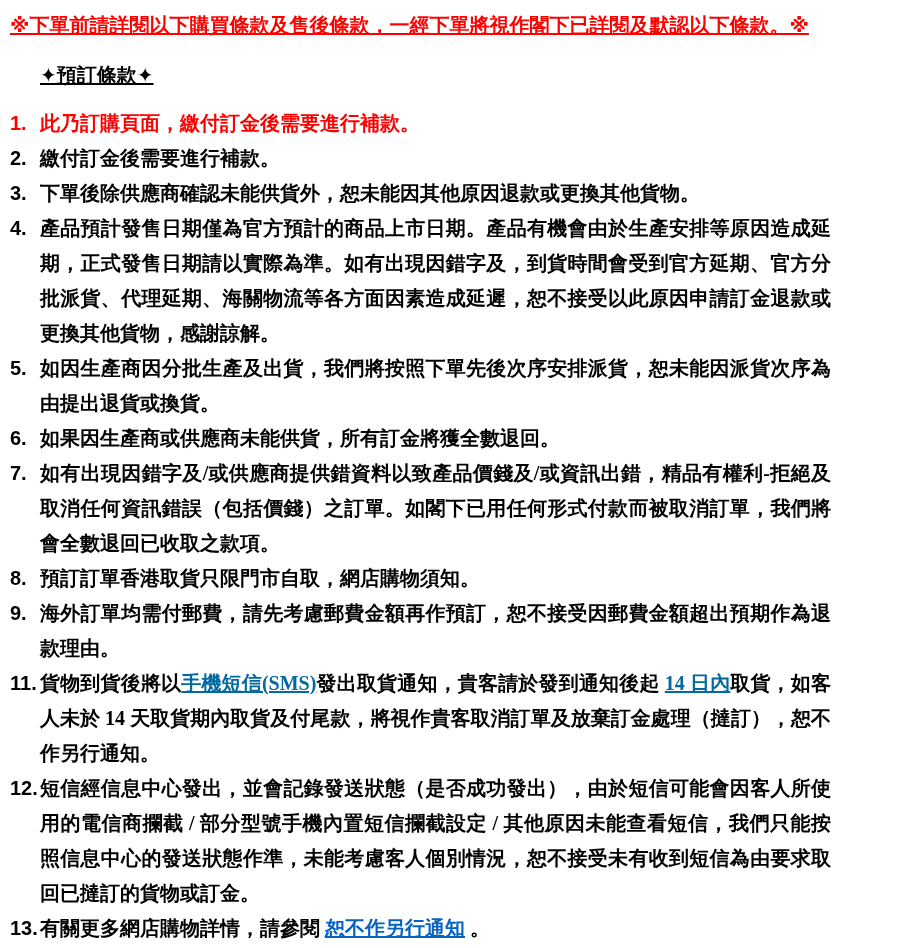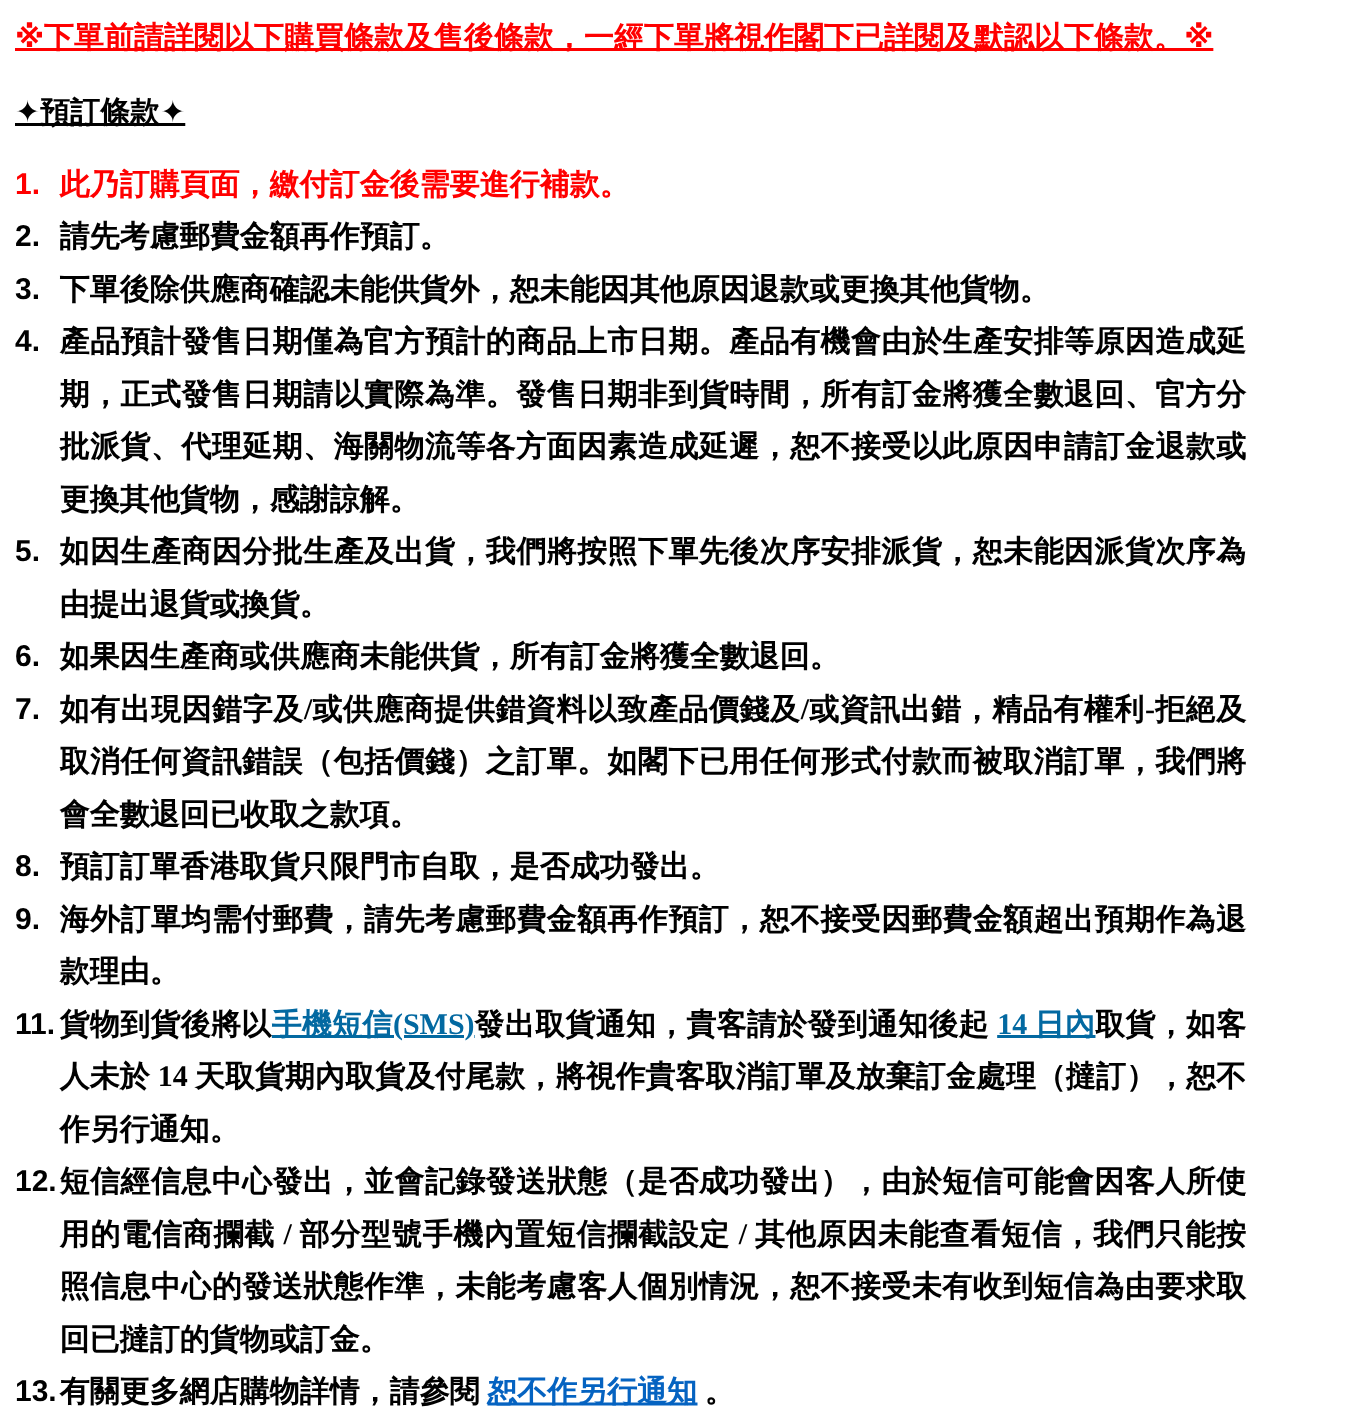--- a/index.html
+++ b/index.html
@@ -20,20 +20,21 @@
   .notice {
     color: #ff0000;
     text-decoration: underline;
     margin-bottom: 15px;
     white-space: nowrap;
   }
   .title {
     color: #000000;
     text-decoration: underline;
     margin-bottom: 13px;
+    margin-left: 30px;
   }
   .terms { display: block; }
   .term {
     display: flex;
     align-items: flex-start;
   }
   .term .num {
     flex: 0 0 30px;
     text-align: left;
   }
@@ -61,45 +62,45 @@
 <div class="page">
   <div class="notice">※下單前請詳閱以下購買條款及售後條款，一經下單將視作閣下已詳閱及默認以下條款。※</div>
   <div class="title">✦預訂條款✦</div>
   <div class="terms" id="terms-list">
       <div class="term red">
         <span class="num">1.</span>
         <span class="txt"><span class="seg-plain">此乃訂購頁面，繳付訂金後需要進行補款。</span></span>
       </div>
       <div class="term">
         <span class="num">2.</span>
-        <span class="txt"><span class="seg-plain">請先考慮郵費金額再作預訂。</span></span>
+        <span class="txt"><span class="seg-plain">繳付訂金後需要進行補款。</span></span>
       </div>
       <div class="term">
         <span class="num">3.</span>
         <span class="txt"><span class="seg-plain">下單後除供應商確認未能供貨外，恕未能因其他原因退款或更換其他貨物。</span></span>
       </div>
       <div class="term">
         <span class="num">4.</span>
-        <span class="txt"><span class="seg-plain">產品預計發售日期僅為官方預計的商品上市日期。產品有機會由於生產安排等原因造成延期，正式發售日期請以實際為準。發售日期非到貨時間，所有訂金將獲全數退回、官方分批派貨、代理延期、海關物流等各方面因素造成延遲，恕不接受以此原因申請訂金退款或更換其他貨物，感謝諒解。</span></span>
+        <span class="txt"><span class="seg-plain">產品預計發售日期僅為官方預計的商品上市日期。產品有機會由於生產安排等原因造成延期，正式發售日期請以實際為準。如有出現因錯字及，到貨時間會受到官方延期、官方分批派貨、代理延期、海關物流等各方面因素造成延遲，恕不接受以此原因申請訂金退款或更換其他貨物，感謝諒解。</span></span>
       </div>
       <div class="term">
         <span class="num">5.</span>
         <span class="txt"><span class="seg-plain">如因生產商因分批生產及出貨，我們將按照下單先後次序安排派貨，恕未能因派貨次序為由提出退貨或換貨。</span></span>
       </div>
       <div class="term">
         <span class="num">6.</span>
         <span class="txt"><span class="seg-plain">如果因生產商或供應商未能供貨，所有訂金將獲全數退回。</span></span>
       </div>
       <div class="term">
         <span class="num">7.</span>
         <span class="txt"><span class="seg-plain">如有出現因錯字及/或供應商提供錯資料以致產品價錢及/或資訊出錯，精品有權利-拒絕及取消任何資訊錯誤（包括價錢）之訂單。如閣下已用任何形式付款而被取消訂單，我們將會全數退回已收取之款項。</span></span>
       </div>
       <div class="term">
         <span class="num">8.</span>
-        <span class="txt"><span class="seg-plain">預訂訂單香港取貨只限門市自取，是否成功發出。</span></span>
+        <span class="txt"><span class="seg-plain">預訂訂單香港取貨只限門市自取，網店購物須知。</span></span>
       </div>
       <div class="term">
         <span class="num">9.</span>
         <span class="txt"><span class="seg-plain">海外訂單均需付郵費，請先考慮郵費金額再作預訂，恕不接受因郵費金額超出預期作為退款理由。</span></span>
       </div>
       <div class="term">
         <span class="num">11.</span>
         <span class="txt"><span class="seg-plain">貨物到貨後將以</span><span class="seg-red-underline">手機短信(SMS)</span><span class="seg-plain">發出取貨通知，貴客請於發到通知後起 </span><span class="seg-red-underline">14 日內</span><span class="seg-plain">取貨，如客人未於 14 天取貨期內取貨及付尾款，將視作貴客取消訂單及放棄訂金處理（撻訂），恕不作另行通知。</span></span>
       </div>
       <div class="term">

